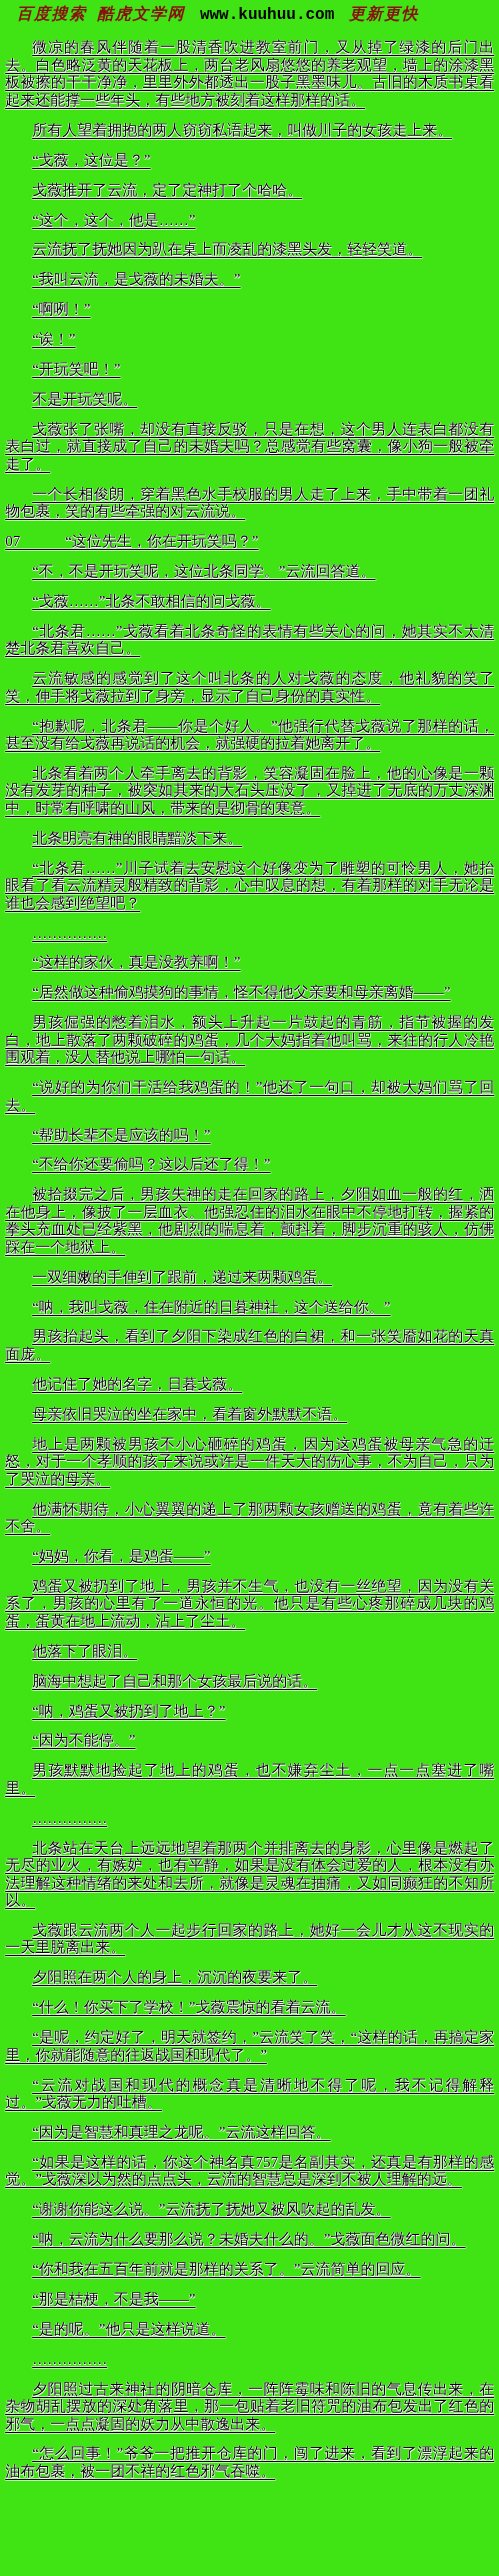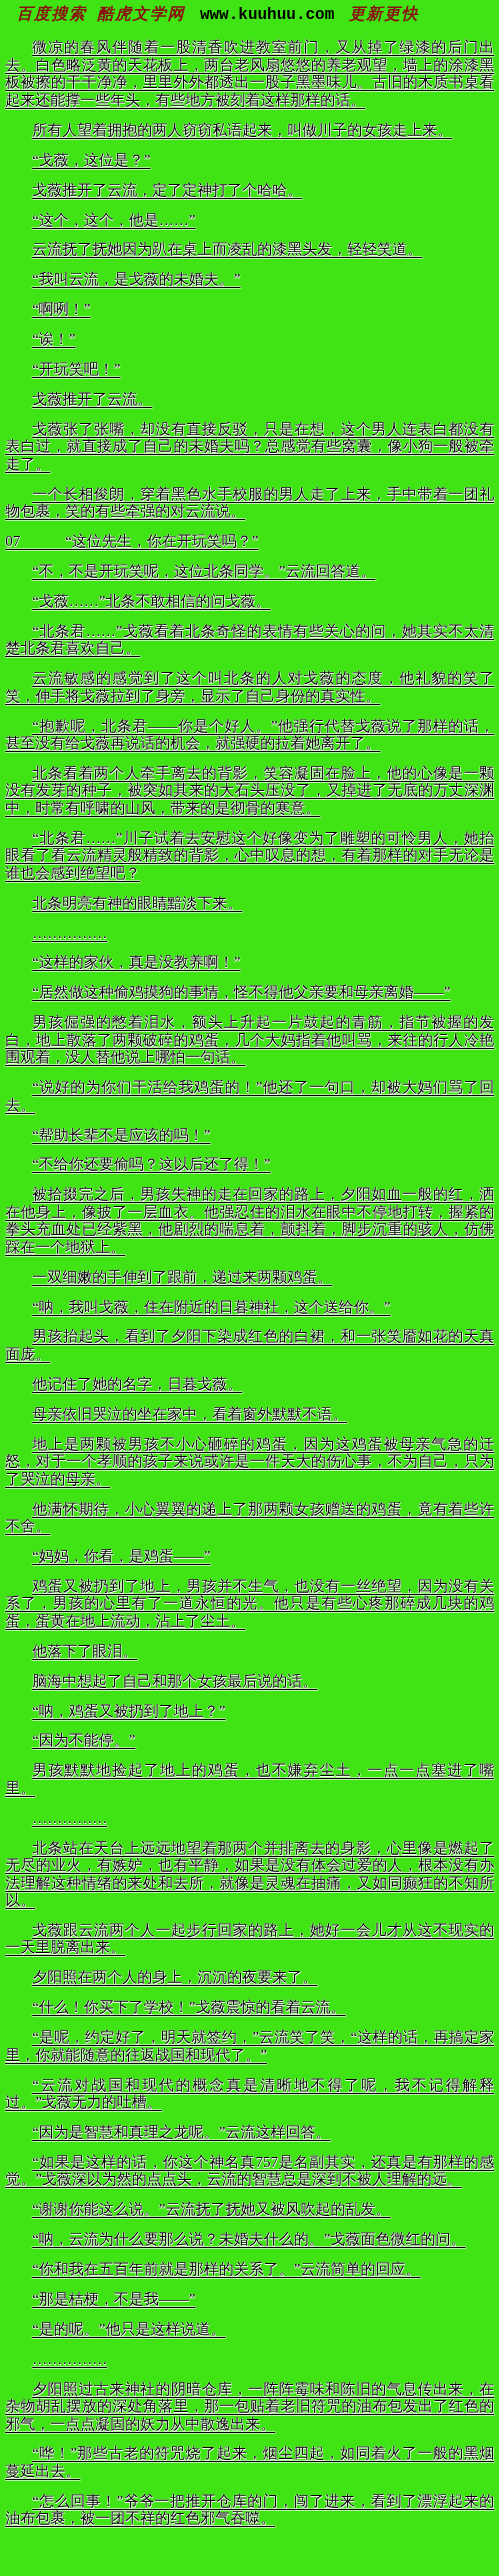--- a/index.html
+++ b/index.html
@@ -59,32 +59,32 @@
       <p class="para indent"><span>微凉的春风伴随着一股清香吹进教室前门，又从掉了绿漆的后门出去。白色略泛黄的天花板上，两台老风扇悠悠的养老观望，墙上的涂漆黑板被擦的干干净净，里里外外都透出一股子黑墨味儿。古旧的木质书桌看起来还能撑一些年头，有些地方被刻着这样那样的话。</span></p>
       <p class="para indent"><span>所有人望着拥抱的两人窃窃私语起来，叫做川子的女孩走上来。</span></p>
       <p class="para indent"><span>“戈薇，这位是？”</span></p>
       <p class="para indent"><span>戈薇推开了云流，定了定神打了个哈哈。</span></p>
       <p class="para indent"><span>“这个，这个，他是……”</span></p>
       <p class="para indent"><span>云流抚了抚她因为趴在桌上而凌乱的漆黑头发，轻轻笑道。</span></p>
       <p class="para indent"><span>“我叫云流，是戈薇的未婚夫。”</span></p>
       <p class="para indent"><span>“啊咧！”</span></p>
       <p class="para indent"><span>“诶！”</span></p>
       <p class="para indent"><span>“开玩笑吧！”</span></p>
-      <p class="para indent"><span>戈薇推开了云流。</span></p>
+      <p class="para indent"><span>不是开玩笑呢。</span></p>
       <p class="para indent"><span>戈薇张了张嘴，却没有直接反驳，只是在想，这个男人连表白都没有表白过，就直接成了自己的未婚夫吗？总感觉有些窝囊，像小狗一般被牵走了。</span></p>
       <p class="para indent"><span>一个长相俊朗，穿着黑色水手校服的男人走了上来，手中带着一团礼物包裹，笑的有些牵强的对云流说。</span></p>
       <p class="para flush"><span>07&nbsp;&nbsp;&nbsp;&nbsp;&nbsp;&nbsp;&nbsp;&nbsp;&nbsp;&nbsp;&nbsp;&nbsp;“这位先生，你在开玩笑吗？”</span></p>
       <p class="para indent"><span>“不，不是开玩笑呢，这位北条同学。”云流回答道。</span></p>
       <p class="para indent"><span>“戈薇……”北条不敢相信的问戈薇。</span></p>
       <p class="para indent"><span>“北条君……”戈薇看着北条奇怪的表情有些关心的问，她其实不太清楚北条君喜欢自己。</span></p>
       <p class="para indent"><span>云流敏感的感觉到了这个叫北条的人对戈薇的态度，他礼貌的笑了笑，伸手将戈薇拉到了身旁，显示了自己身份的真实性。</span></p>
       <p class="para indent"><span>“抱歉呢，北条君——你是个好人。”他强行代替戈薇说了那样的话，甚至没有给戈薇再说话的机会，就强硬的拉着她离开了。</span></p>
       <p class="para indent"><span>北条看着两个人牵手离去的背影，笑容凝固在脸上，他的心像是一颗没有发芽的种子，被突如其来的大石头压没了，又掉进了无底的万丈深渊中，时常有呼啸的山风，带来的是彻骨的寒意。</span></p>
+      <p class="para indent"><span>北条明亮有神的眼睛黯淡下来。</span></p>
       <p class="para indent"><span>“北条君……”川子试着去安慰这个好像变为了雕塑的可怜男人，她抬眼看了看云流精灵般精致的背影，心中叹息的想，有着那样的对手无论是谁也会感到绝望吧？</span></p>
-      <p class="para indent"><span>北条明亮有神的眼睛黯淡下来。</span></p>
       <p class="para indent"><span>……………</span></p>
       <p class="para indent"><span>“这样的家伙，真是没教养啊！”</span></p>
       <p class="para indent"><span>“居然做这种偷鸡摸狗的事情，怪不得他父亲要和母亲离婚——”</span></p>
       <p class="para indent"><span>男孩倔强的憋着泪水，额头上升起一片鼓起的青筋，指节被握的发白，地上散落了两颗破碎的鸡蛋，几个大妈指着他叫骂，来往的行人冷艳围观着，没人替他说上哪怕一句话。</span></p>
       <p class="para indent"><span>“说好的为你们干活给我鸡蛋的！”他还了一句口，却被大妈们骂了回去。</span></p>
       <p class="para indent"><span>“帮助长辈不是应该的吗！”</span></p>
       <p class="para indent"><span>“不给你还要偷吗？这以后还了得！”</span></p>
       <p class="para indent"><span>被拾掇完之后，男孩失神的走在回家的路上，夕阳如血一般的红，洒在他身上，像披了一层血衣。他强忍住的泪水在眼中不停地打转，握紧的拳头充血处已经紫黑，他剧烈的喘息着，颤抖着，脚步沉重的骇人，仿佛踩在一个地狱上。</span></p>
       <p class="para indent"><span>一双细嫩的手伸到了跟前，递过来两颗鸡蛋。</span></p>
       <p class="para indent"><span>“呐，我叫戈薇，住在附近的日暮神社，这个送给你。”</span></p>
@@ -109,18 +109,17 @@
       <p class="para indent"><span>“云流对战国和现代的概念真是清晰地不得了呢，我不记得解释过。”戈薇无力的吐槽。</span></p>
       <p class="para indent"><span>“因为是智慧和真理之龙呢。”云流这样回答。</span></p>
       <p class="para indent"><span>“如果是这样的话，你这个神名真757是名副其实，还真是有那样的感觉。”戈薇深以为然的点点头，云流的智慧总是深到不被人理解的远。</span></p>
       <p class="para indent"><span>“谢谢你能这么说。”云流抚了抚她又被风吹起的乱发。</span></p>
       <p class="para indent"><span>“呐，云流为什么要那么说？未婚夫什么的。”戈薇面色微红的问。</span></p>
       <p class="para indent"><span>“你和我在五百年前就是那样的关系了。”云流简单的回应。</span></p>
       <p class="para indent"><span>“那是桔梗，不是我——”</span></p>
       <p class="para indent"><span>“是的呢。”他只是这样说道。</span></p>
       <p class="para indent"><span>……………</span></p>
       <p class="para indent"><span>夕阳照过古来神社的阴暗仓库，一阵阵霉味和陈旧的气息传出来，在杂物胡乱摆放的深处角落里，那一包贴着老旧符咒的油布包发出了红色的邪气，一点点凝固的妖力从中散逸出来。</span></p>
-      <p class="para indent"><span>“哗！”那些古老的符咒烧了起来，烟尘四起，如同着火了一般的黑烟蔓延出去。</span></p>
       <p class="para indent"><span>“怎么回事！”爷爷一把推开仓库的门，闯了进来，看到了漂浮起来的油布包裹，被一团不祥的红色邪气吞噬。</span></p>
     </div>
 
 </div>
 
 
 </body></html>

